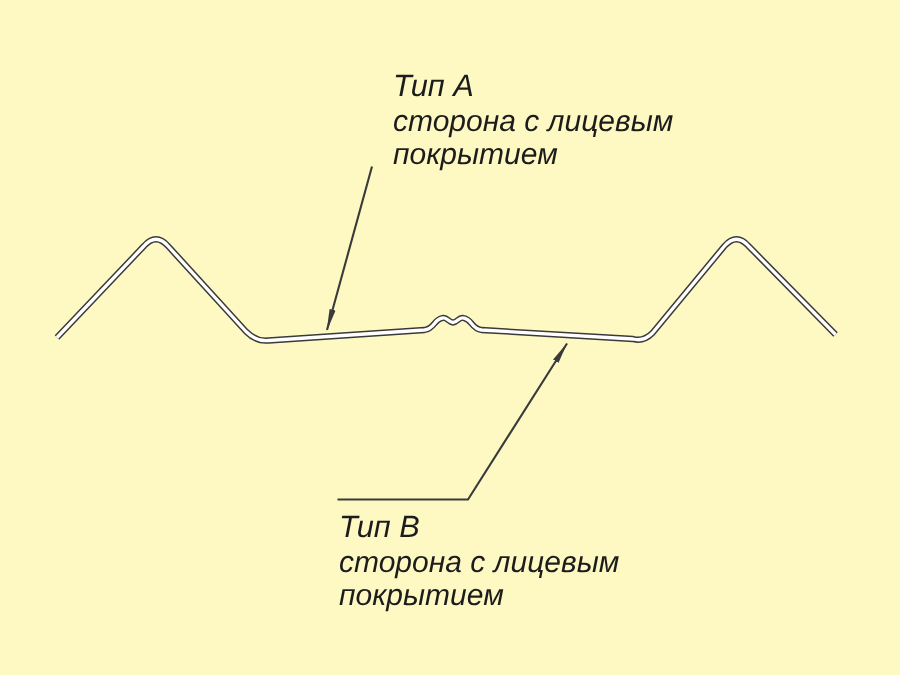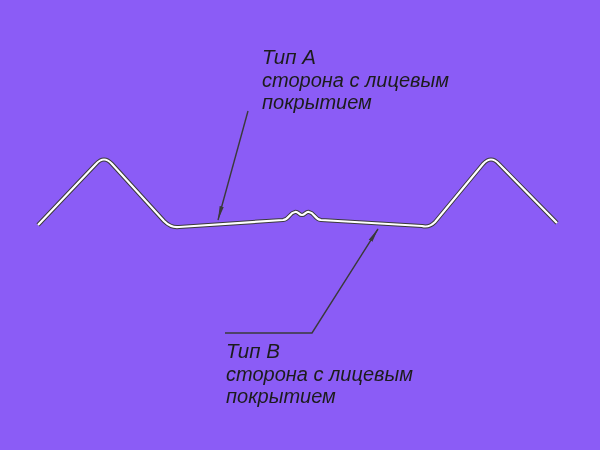--- a/index.html
+++ b/index.html
@@ -4,21 +4,21 @@
 <style>
   html, body {
     margin: 0;
     padding: 0;
     background: #ffffff;
   }
   .canvas {
     position: relative;
     width: 600px;
     height: 450px;
-    background: #8b5cf6;
+    background: #fef9c3;
     overflow: hidden;
     font-family: "Liberation Sans", sans-serif;
     text-align: right;
   }
   svg {
     display: block;
   }
   .profile-outer {
     fill: none;
     stroke: #3a3a3a;

